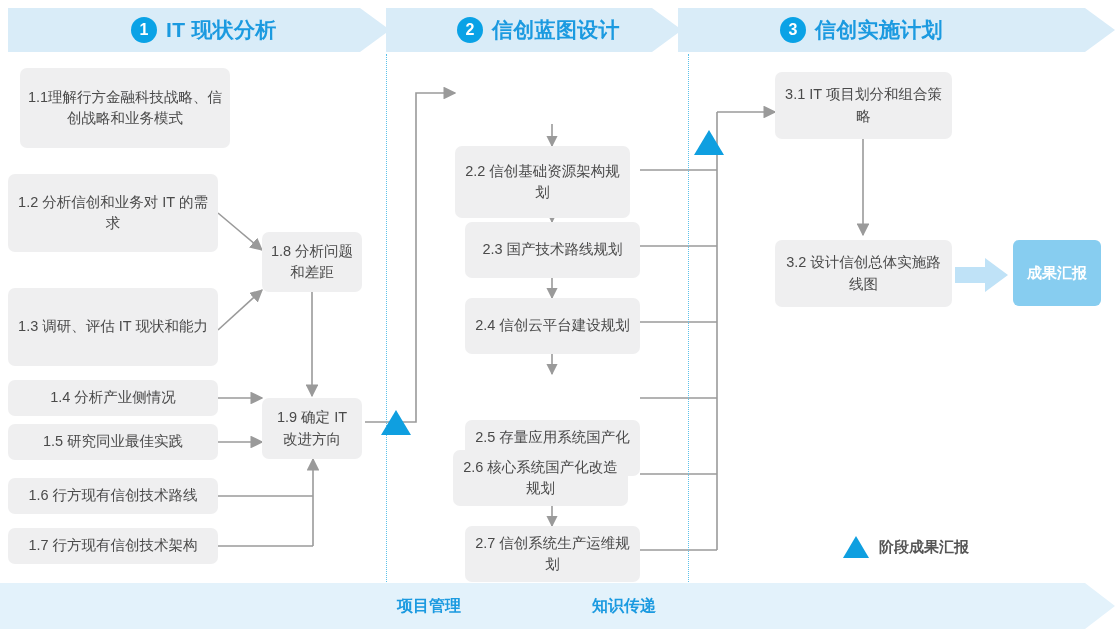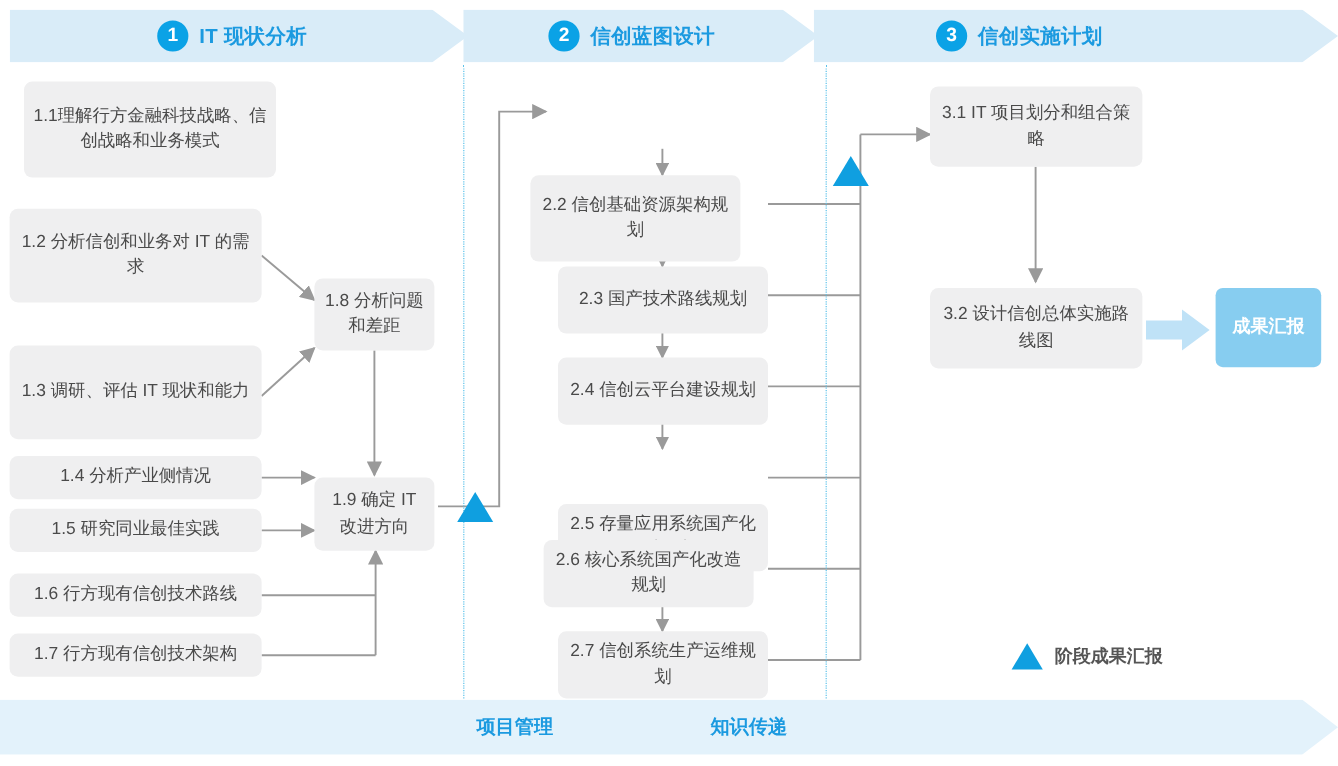--- a/index.html
+++ b/index.html
@@ -28,21 +28,21 @@
     clip-path:polygon(0 0,407px 0,437px 22px,407px 44px,0 44px);}
 
   .banner-foot{left:0px;top:583px;width:1115px;height:46px;background:#e3f2fb;
     clip-path:polygon(0 0,1085px 0,1115px 23px,1085px 46px,0 46px);}
 
   .phase-title{position:absolute;display:flex;align-items:center;gap:9px;
     top:16px;height:28px;}
   .phase-num{width:26px;height:26px;border-radius:50%;background:#0aa2e6;
     color:#fff;font-size:16px;font-weight:bold;display:flex;
     align-items:center;justify-content:center;line-height:1;}
-  .phase-label{color:#1b9ae0;font-size:17px;font-weight:bold;
+  .phase-label{color:#1b9ae0;font-size:21px;font-weight:bold;
     letter-spacing:.3px;white-space:nowrap;}
 
   .foot-label{position:absolute;top:596px;color:#1b9ae0;font-size:16px;
     font-weight:bold;white-space:nowrap;}
 
   
   .dotline{position:absolute;width:0;border-left:1px dotted #5cc2ea;}
 
   
   .node{position:absolute;background:#efeff0;border-radius:7px;
@@ -153,21 +153,21 @@
     <div class="node" style="left:8px;top:174px;width:210px;height:78px;">1.2 分析信创和业务对 IT 的需求</div>
     <div class="node" style="left:8px;top:288px;width:210px;height:78px;">1.3 调研、评估 IT 现状和能力</div>
     <div class="node" style="left:8px;top:380px;width:210px;height:36px;">1.4 分析产业侧情况</div>
     <div class="node" style="left:8px;top:424px;width:210px;height:36px;">1.5 研究同业最佳实践</div>
     <div class="node" style="left:8px;top:478px;width:210px;height:36px;">1.6 行方现有信创技术路线</div>
     <div class="node" style="left:8px;top:528px;width:210px;height:36px;">1.7 行方现有信创技术架构</div>
 
     <div class="node" style="left:262px;top:232px;width:100px;height:60px;">1.8 分析问题和差距</div>
     <div class="node" style="left:262px;top:398px;width:100px;height:61px;">1.9 确定 IT 改进方向</div>
 
-    <div class="node" style="left:442px;top:146px;width:175px;height:72px;">2.2 信创基础资源架构规划</div>
+    <div class="node" style="left:455px;top:146px;width:175px;height:72px;">2.2 信创基础资源架构规划</div>
     <div class="node" style="left:465px;top:222px;width:175px;height:56px;">2.3 国产技术路线规划</div>
     <div class="node" style="left:465px;top:298px;width:175px;height:56px;">2.4 信创云平台建设规划</div>
     <div class="node" style="left:465px;top:374px;width:175px;height:56px;margin-top:46px;">2.5 存量应用系统国产化改造规划</div>
     <div class="node" style="left:453px;top:450px;width:175px;height:56px;">2.6 核心系统国产化改造规划</div>
     <div class="node" style="left:465px;top:526px;width:175px;height:56px;">2.7 信创系统生产运维规划</div>
 
     <div class="node" style="left:775px;top:72px;width:177px;height:67px;">3.1 IT 项目划分和组合策略</div>
     <div class="node" style="left:775px;top:240px;width:177px;height:67px;">3.2 设计信创总体实施路线图</div>
 
     <div class="node-result" style="left:1013px;top:240px;width:88px;height:66px;">

